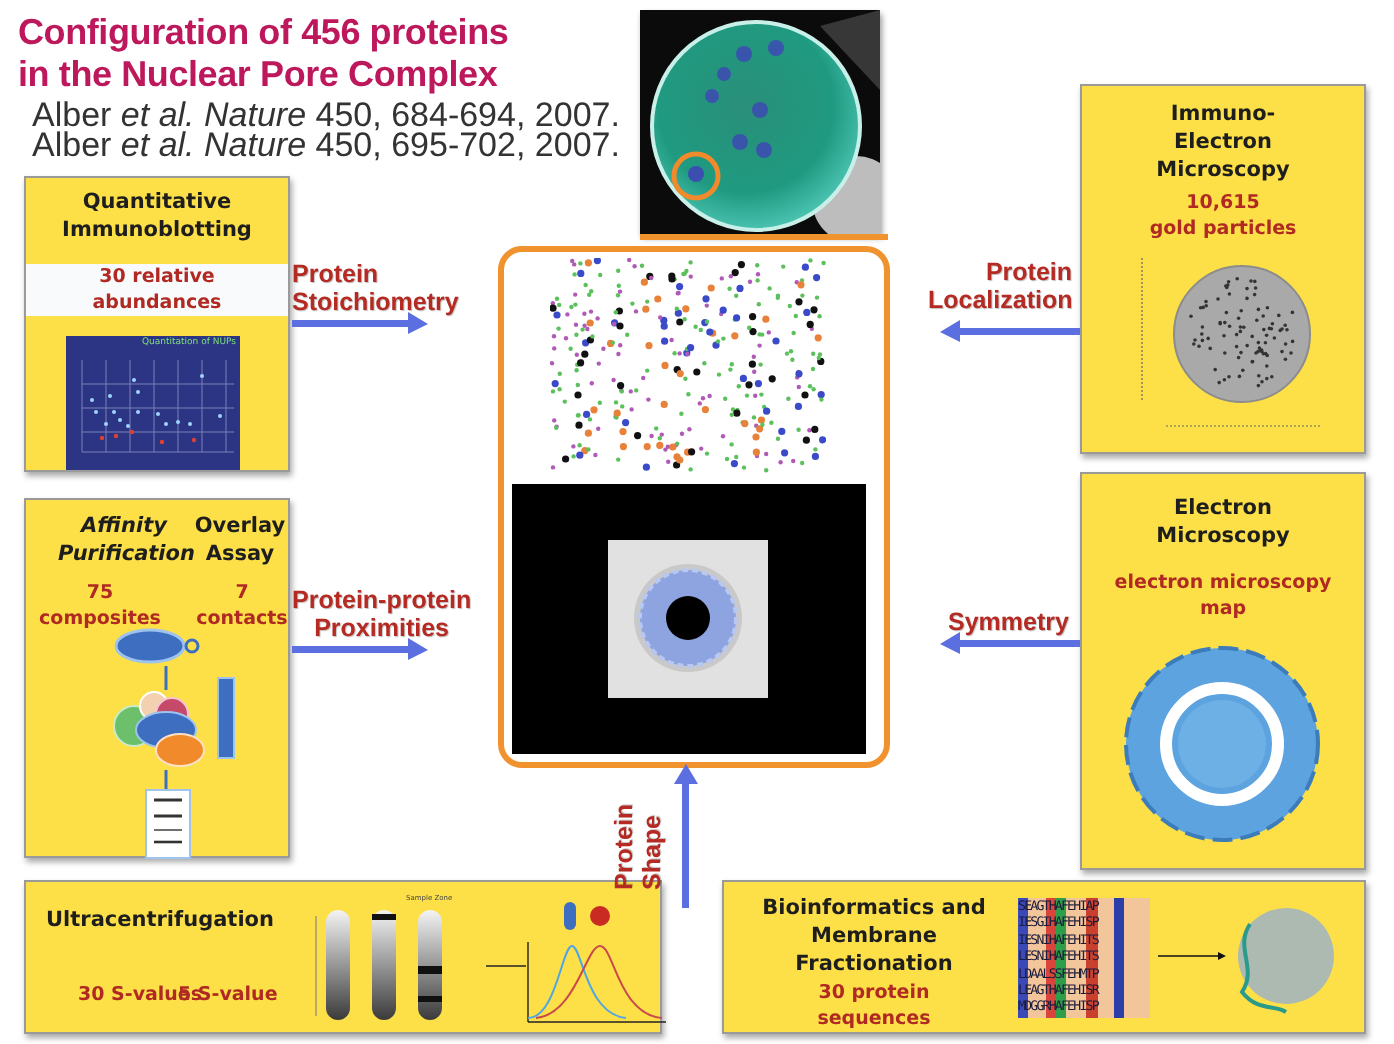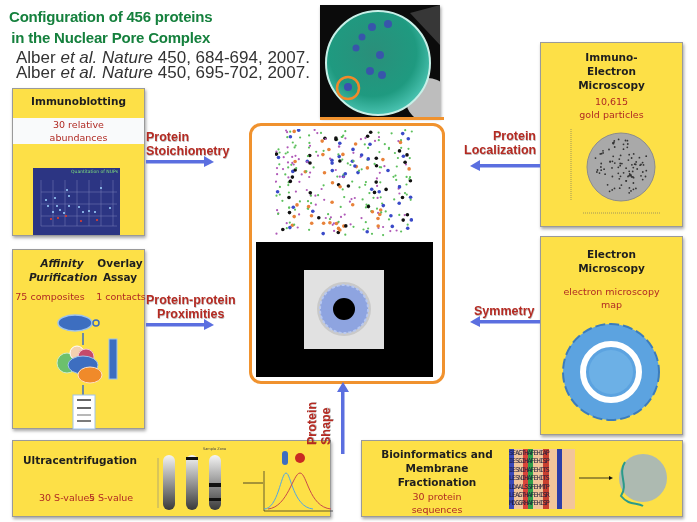--- a/index.html
+++ b/index.html
@@ -1,23 +1,23 @@
 <!DOCTYPE html>
 <html><head>
 <meta charset="utf-8">
 <style>
   html, body { margin:0; padding:0; background:#ffffff; }
   body { width:697px; height:522px; position:relative; overflow:hidden; font-family:"DejaVu Sans", sans-serif; }
   .abs { position:absolute; }
-  .title { left:9px; top:6px; font-family:"Liberation Sans", sans-serif; font-weight:bold; font-size:15px; line-height:21px; color:#15803d; letter-spacing:-0.2px;text-align:center; }
+  .title { left:9px; top:6px; font-family:"Liberation Sans", sans-serif; font-weight:bold; font-size:18px; line-height:21px; color:#be185d; letter-spacing:-0.2px; }
   .cite { left:16px; font-family:"Liberation Sans", sans-serif; font-size:17px; color:#333; line-height:14px; }
   .cite i { font-style:italic; }
   .panel { background:#fde047; border:1px solid #9a9a9a; box-shadow:1px 2px 3px rgba(0,0,0,0.35); }
   .ptitle { font-family:"DejaVu Sans", sans-serif; font-weight:bold; font-size:10.5px; color:#1e1e1e; text-align:center; line-height:14px; }
-  .pred { font-family:"DejaVu Sans", sans-serif; font-weight:normal; font-size:9.5px; color:#b02a23; text-align:center; line-height:13px; }
+  .pred { font-family:"DejaVu Sans", sans-serif; font-weight:bold; font-size:9.5px; color:#b02a23; text-align:center; line-height:13px; }
   .lab { font-family:"Liberation Sans", sans-serif; font-weight:bold; font-size:12.5px; color:#b52a22; line-height:14px; text-shadow:0.5px 0.5px 0.5px rgba(0,0,0,0.25); }
   .arrow { position:absolute; }
   .center-box { left:249px; top:123px; width:190px; height:255px; border:3px solid #f0922e; border-radius:12px; background:#ffffff; }
 </style>
 </head>
 <body>
 
 <div class="abs title">
   <div>Configuration of 456 proteins</div>
   <div>in the Nuclear Pore Complex</div>
@@ -51,20 +51,21 @@
       <circle cx="62" cy="70" r="4"></circle>
     </g>
     <circle cx="28" cy="83" r="11" fill="none" stroke="#f08a2a" stroke-width="2.5"></circle>
     <circle cx="28" cy="82" r="4" fill="#3b4fb0"></circle>
   </svg>
 </div>
 <div class="abs" style="left:320px;top:117px;width:124px;height:3px;background:#f0922e;"></div>
 
 <div class="abs panel" style="left:12px;top:88px;width:131px;height:146px;">
   <div class="ptitle" style="margin-top:5px;">
+    <div>Quantitative</div>
     <div>Immunoblotting</div>
   </div>
   <div class="pred" style="margin-top:10px;background:#f9fafb;">
     <div>30 relative</div>
     <div>abundances</div>
   </div>
   <div style="position:absolute;left:20px;top:79px;width:87px;height:67px;background:#2c3583;">
     <div style="position:absolute;right:2px;top:1px;font-size:4.5px;color:#7ee07a;font-family:'DejaVu Sans',sans-serif;">Quantitation of NUPs</div>
     <svg width="87" height="67" style="position:absolute;left:0;top:0;">
       <g stroke="#7a80b8" stroke-width="0.5">
@@ -112,21 +113,21 @@
 <div class="abs panel" style="left:12px;top:249px;width:131px;height:178px;">
   <div style="position:absolute;left:16px;top:6px;width:66px;font-style:italic;" class="ptitle">
     <div>Affinity</div>
     <div>Purification</div>
   </div>
   <div style="position:absolute;left:82px;top:6px;width:50px;" class="ptitle">
     <div>Overlay</div>
     <div>Assay</div>
   </div>
   <div style="position:absolute;left:2px;top:40px;width:70px;" class="pred">75 composites</div>
-  <div style="position:absolute;left:82px;top:40px;width:52px;" class="pred">1 contacts</div>
+  <div style="position:absolute;left:82px;top:40px;width:52px;" class="pred">7 contacts</div>
   <svg width="131" height="125" style="position:absolute;left:0;top:55px;">
     <ellipse cx="62" cy="18" rx="17" ry="8" fill="#3d6ec0" stroke="#9ec4ee" stroke-width="1.5"></ellipse>
     <circle cx="83" cy="18" r="3" fill="none" stroke="#3d6ec0" stroke-width="1.5"></circle>
     <line x1="70" y1="28" x2="70" y2="40" stroke="#3d6ec0" stroke-width="1.5"></line>
     <circle cx="54" cy="58" r="10" fill="#6cc06c" stroke="#c9ecc9"></circle>
     <circle cx="64" cy="48" r="7" fill="#f3d1b0" stroke="#fff"></circle>
     <circle cx="73" cy="52" r="8" fill="#c54a6a" stroke="#f5c4d2"></circle>
     <ellipse cx="70" cy="60" rx="15" ry="9" fill="#3d6ec0" stroke="#9ec4ee"></ellipse>
     <ellipse cx="77" cy="70" rx="12" ry="8" fill="#f08a2a" stroke="#fde0c5"></ellipse>
     <rect x="96" y="34" width="8" height="40" fill="#3d6ec0" stroke="#9ec4ee"></rect>

